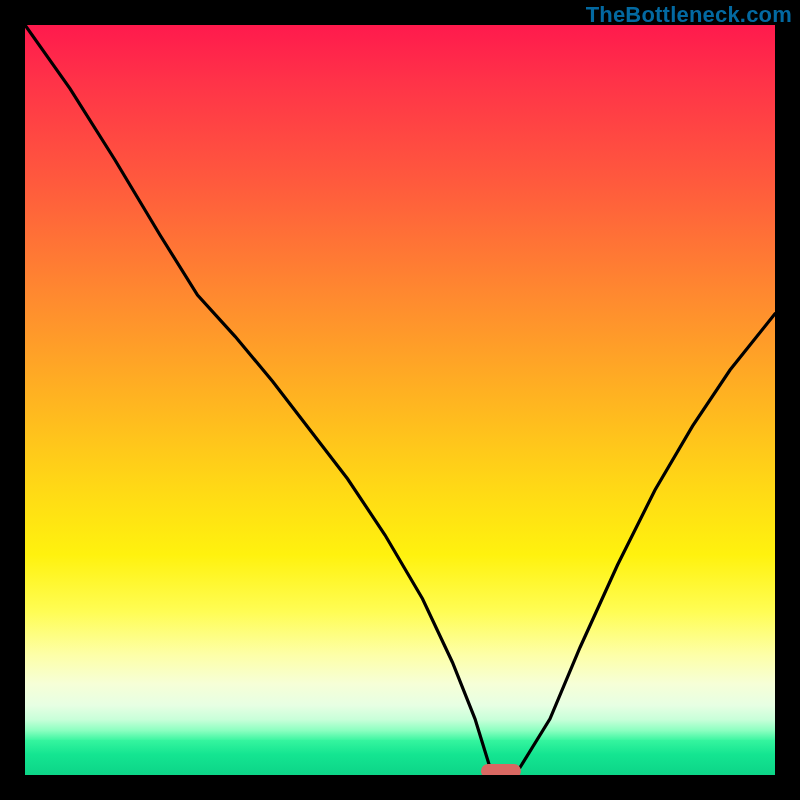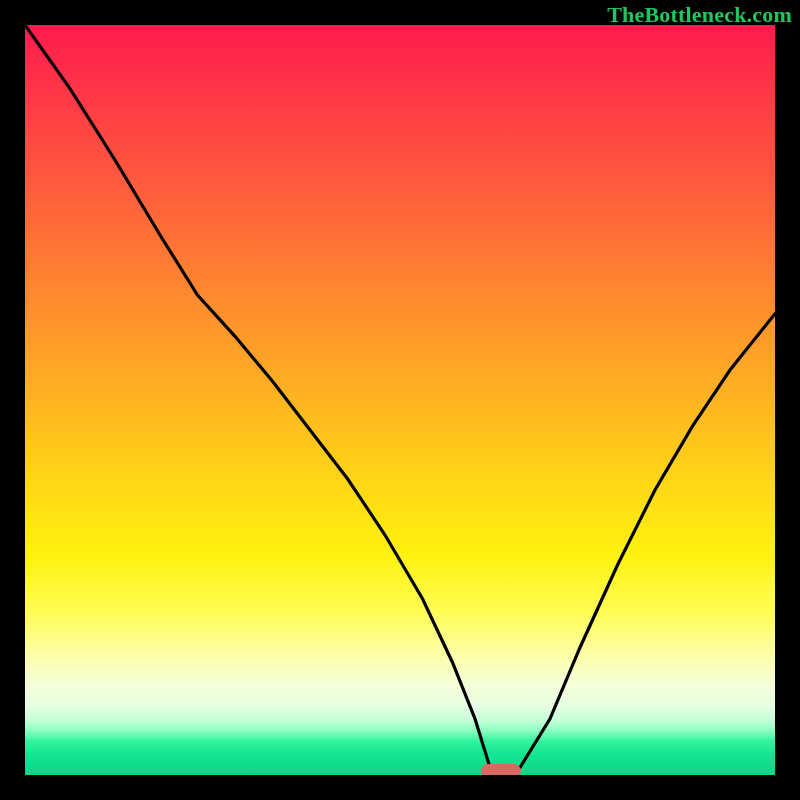--- a/index.html
+++ b/index.html
@@ -72,24 +72,24 @@
     width: 40px;
     height: 14px;
     border-radius: 7px;
     background: #d96862;
     transform: translate(-50%, -50%);
   }
   .watermark {
     position: absolute;
     top: 2px;
     right: 8px;
-    font-family: Liberation Serif, serif;
+    font-family: Liberation Sans, sans-serif;
     font-size: 22px;
     font-weight: 600;
-    color: #22c55e;
+    color: #0369a1;
     letter-spacing: 0.2px;
     user-select: none;
   }
 </style>
 </head>
 <body>
 
 <div class="frame">
 
   <div class="watermark">TheBottleneck.com</div>

